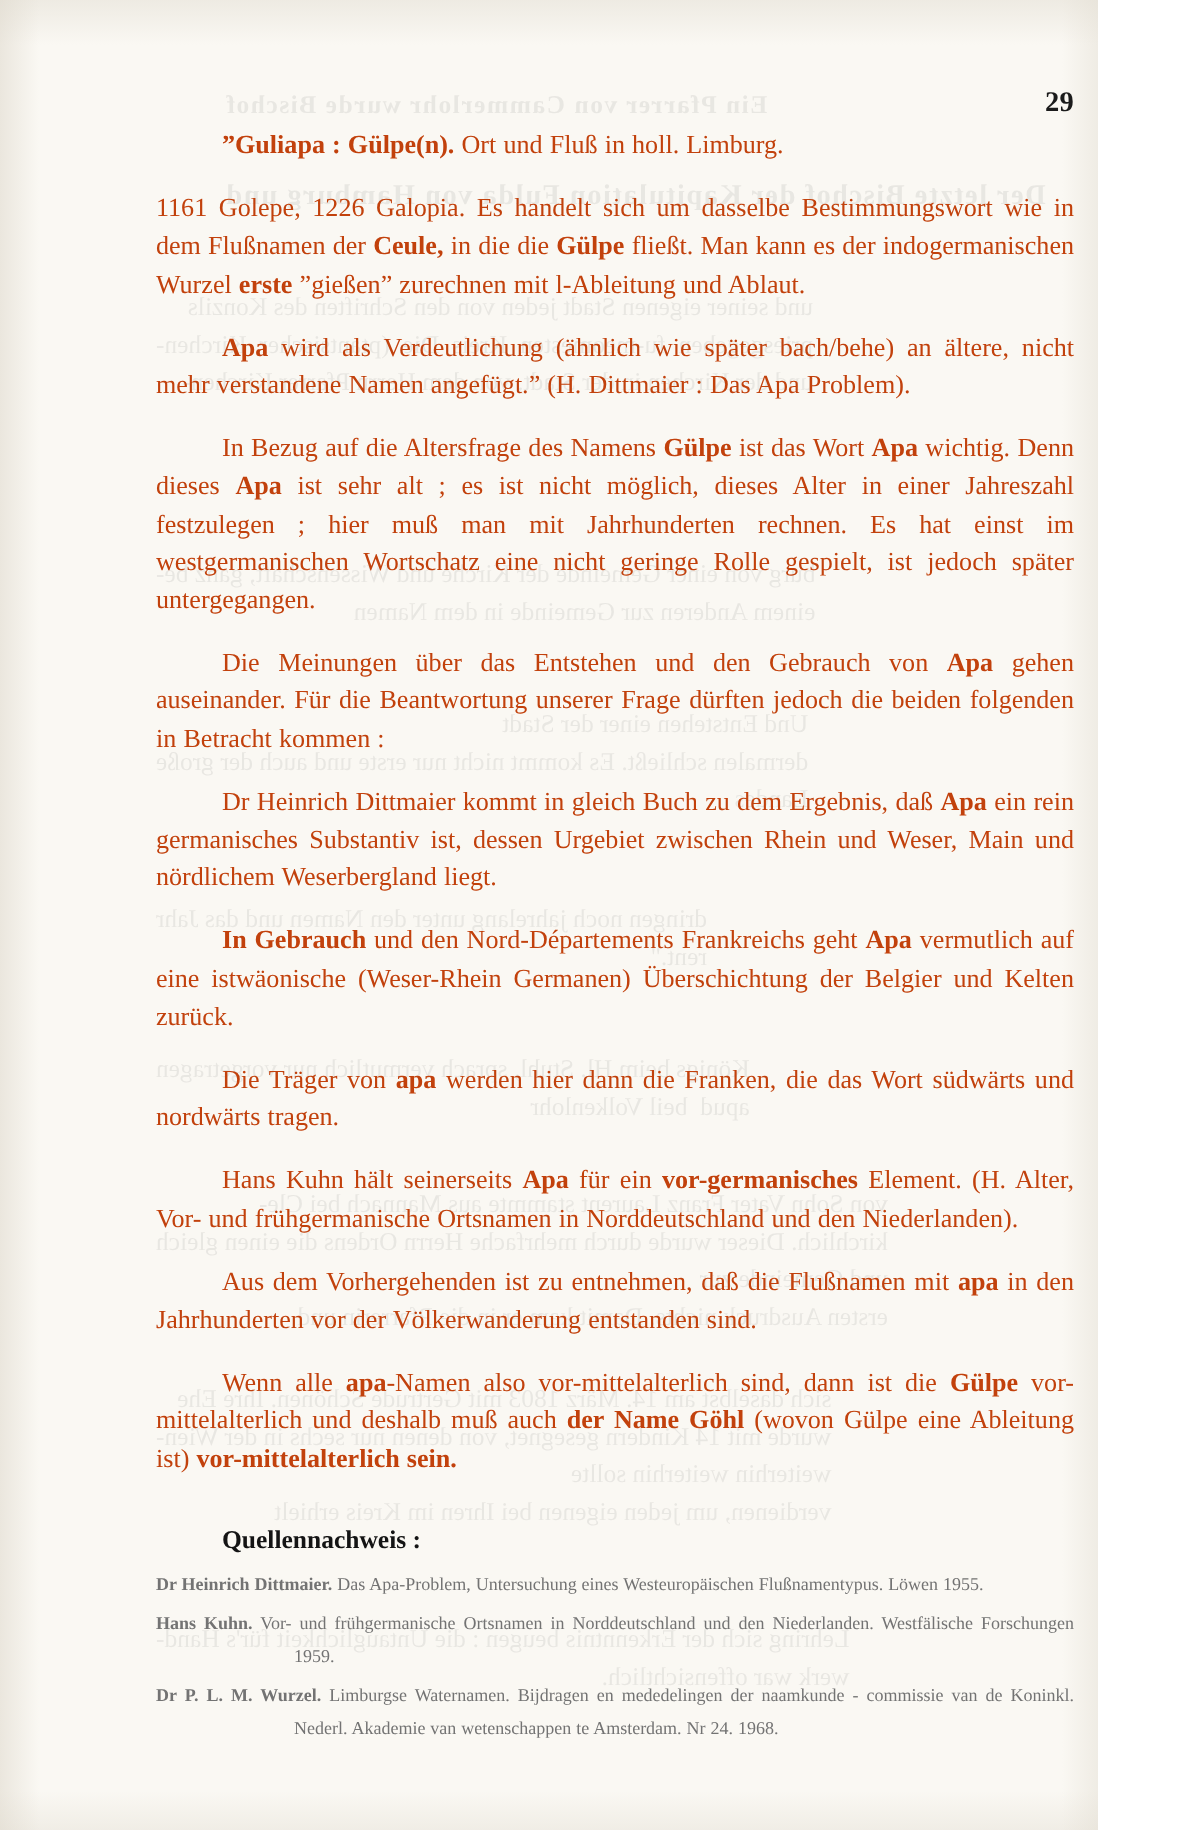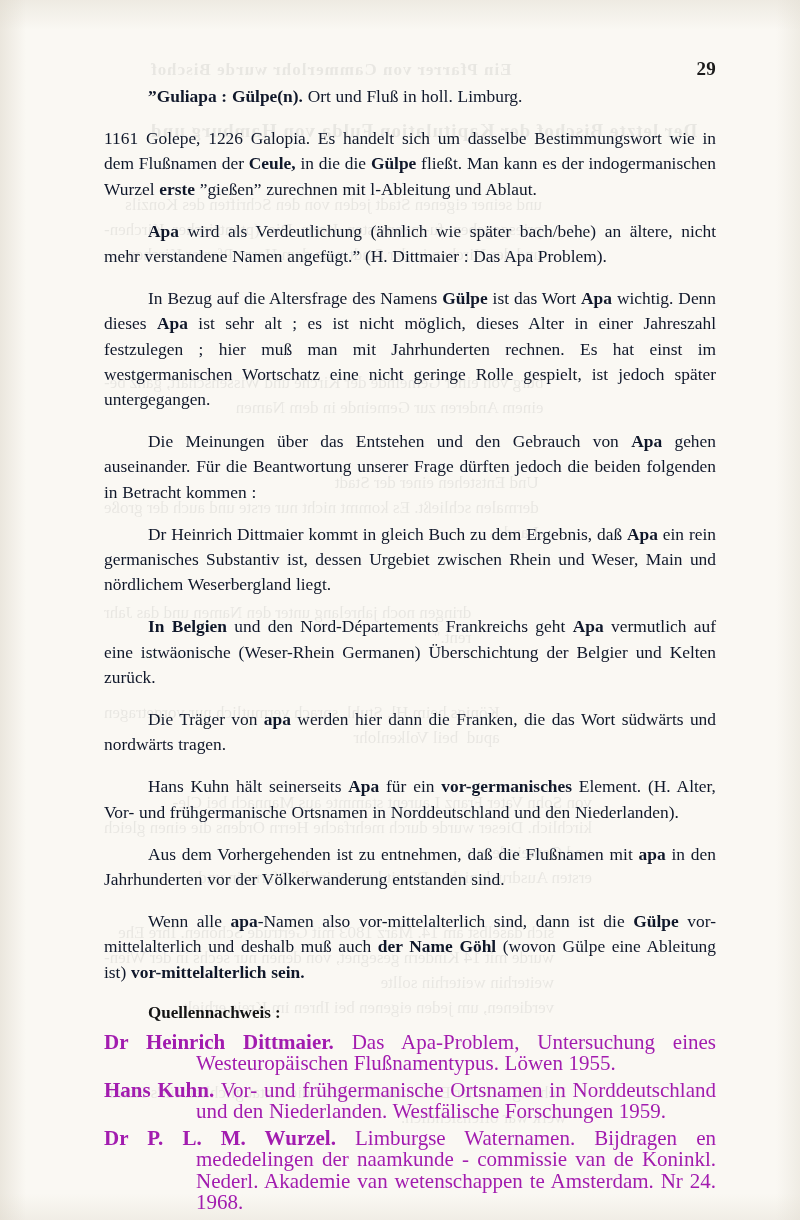--- a/index.html
+++ b/index.html
@@ -5,21 +5,21 @@
   html, body {
     margin: 0;
     padding: 0;
     background: #ffffff;
   }
   body {
     font-family: "Liberation Serif", "DejaVu Serif", serif;
   }
   .page {
     position: relative;
-    width: 800px;
+    width: 732px;
     height: 1220px;
     background: #faf8f3;
     overflow: hidden;
     box-sizing: border-box;
   }
   
   .paper-tone {
     position: absolute;
     inset: 0;
     background:
@@ -44,46 +44,46 @@
     color: #1b1b1b;
     letter-spacing: 0.2px;
   }
   .body-block {
     padding-top: 26px;
   }
   p.para {
     margin: 0 0 17px 0;
     font-size: 17.4px;
     line-height: 25.2px;
-    color: #0f172a;
+    color: #c2410c;
     text-align: justify;
     text-indent: 44px;
     word-spacing: 0.4px;
     -webkit-hyphens: none;
     hyphens: none;
   }
   p.para.no-indent {
     text-indent: 0;
   }
   p.para b, p.para strong {
     font-weight: bold;
   }
   
   .refs-heading {
-    margin: 18px 0 9px 0;
+    margin: 32px 0 9px 0;
     font-size: 17px;
     font-weight: bold;
     color: #141414;
     padding-left: 44px;
   }
   .ref-entry {
     margin: 0 0 5px 0;
-    font-size: 21px;
+    font-size: 12px;
     line-height: 21.5px;
-    color: #a21caf;
+    color: #737373;
     text-align: justify;
     padding-left: 92px;
     text-indent: -92px;
     word-spacing: 0.3px;
   }
   .ref-entry .author {
     font-weight: bold;
   }
   
   .bleed {
@@ -143,21 +143,21 @@
 
     <div class="folio">29</div>
 
     <div class="body-block">
         <p class="para"><b>”Guliapa : Gülpe(n).</b><span> Ort und Fluß in holl. Limburg.</span></p>
         <p class="para no-indent"><span>1161 Golepe, 1226 Galopia. Es handelt sich um dasselbe Bestimmungswort wie in dem Flußnamen der </span><b>Ceule,</b><span> in die die </span><b>Gülpe</b><span> fließt. Man kann es der indogermanischen Wurzel </span><b>erste</b><span> ”gießen” zurechnen mit l-Ableitung und Ablaut.</span></p>
         <p class="para"><b>Apa</b><span> wird als Verdeutlichung (ähnlich wie später bach/behe) an ältere, nicht mehr verstandene Namen angefügt.” (H. Dittmaier : Das Apa Problem).</span></p>
         <p class="para"><span>In Bezug auf die Altersfrage des Namens </span><b>Gülpe</b><span> ist das Wort </span><b>Apa</b><span> wichtig. Denn dieses </span><b>Apa</b><span> ist sehr alt ; es ist nicht möglich, dieses Alter in einer Jahreszahl festzulegen ; hier muß man mit Jahrhunderten rechnen. Es hat einst im westgermanischen Wortschatz eine nicht geringe Rolle gespielt, ist jedoch später untergegangen.</span></p>
         <p class="para"><span>Die Meinungen über das Entstehen und den Gebrauch von </span><b>Apa</b><span> gehen auseinander. Für die Beantwortung unserer Frage dürften jedoch die beiden folgenden in Betracht kommen :</span></p>
         <p class="para"><span>Dr Heinrich Dittmaier kommt in gleich Buch zu dem Ergebnis, daß </span><b>Apa</b><span> ein rein germanisches Substantiv ist, dessen Urgebiet zwischen Rhein und Weser, Main und nördlichem Weserbergland liegt.</span></p>
-        <p class="para"><b>In Belgien</b><span> und den Nord-Départements Frankreichs geht </span><b>Apa</b><span> vermutlich auf eine istwäonische (Weser-Rhein Germanen) Überschichtung der Belgier und Kelten zurück.</span></p>
+        <p class="para"><b>In Gebrauch</b><span> und den Nord-Départements Frankreichs geht </span><b>Apa</b><span> vermutlich auf eine istwäonische (Weser-Rhein Germanen) Überschichtung der Belgier und Kelten zurück.</span></p>
         <p class="para"><span>Die Träger von </span><b>apa</b><span> werden hier dann die Franken, die das Wort südwärts und nordwärts tragen.</span></p>
         <p class="para"><span>Hans Kuhn hält seinerseits </span><b>Apa</b><span> für ein </span><b>vor-germanisches</b><span> Element. (H. Alter, Vor- und frühgermanische Ortsnamen in Norddeutschland und den Niederlanden).</span></p>
         <p class="para"><span>Aus dem Vorhergehenden ist zu entnehmen, daß die Flußnamen mit </span><b>apa</b><span> in den Jahrhunderten vor der Völkerwanderung entstanden sind.</span></p>
         <p class="para"><span>Wenn alle </span><b>apa</b><span>-Namen also vor-mittelalterlich sind, dann ist die </span><b>Gülpe</b><span> vor-mittelalterlich und deshalb muß auch </span><b>der Name Göhl</b><span> (wovon Gülpe eine Ableitung ist) </span><b>vor-mittelalterlich sein.</b></p>
       </div>
 
     <div class="refs-heading">Quellennachweis :</div>
 
     <div class="refs-list">
         <div class="ref-entry"><span class="author">Dr Heinrich Dittmaier.</span><span> Das Apa-Problem, Untersuchung eines Westeuropäischen Flußnamentypus. Löwen 1955.</span></div>

